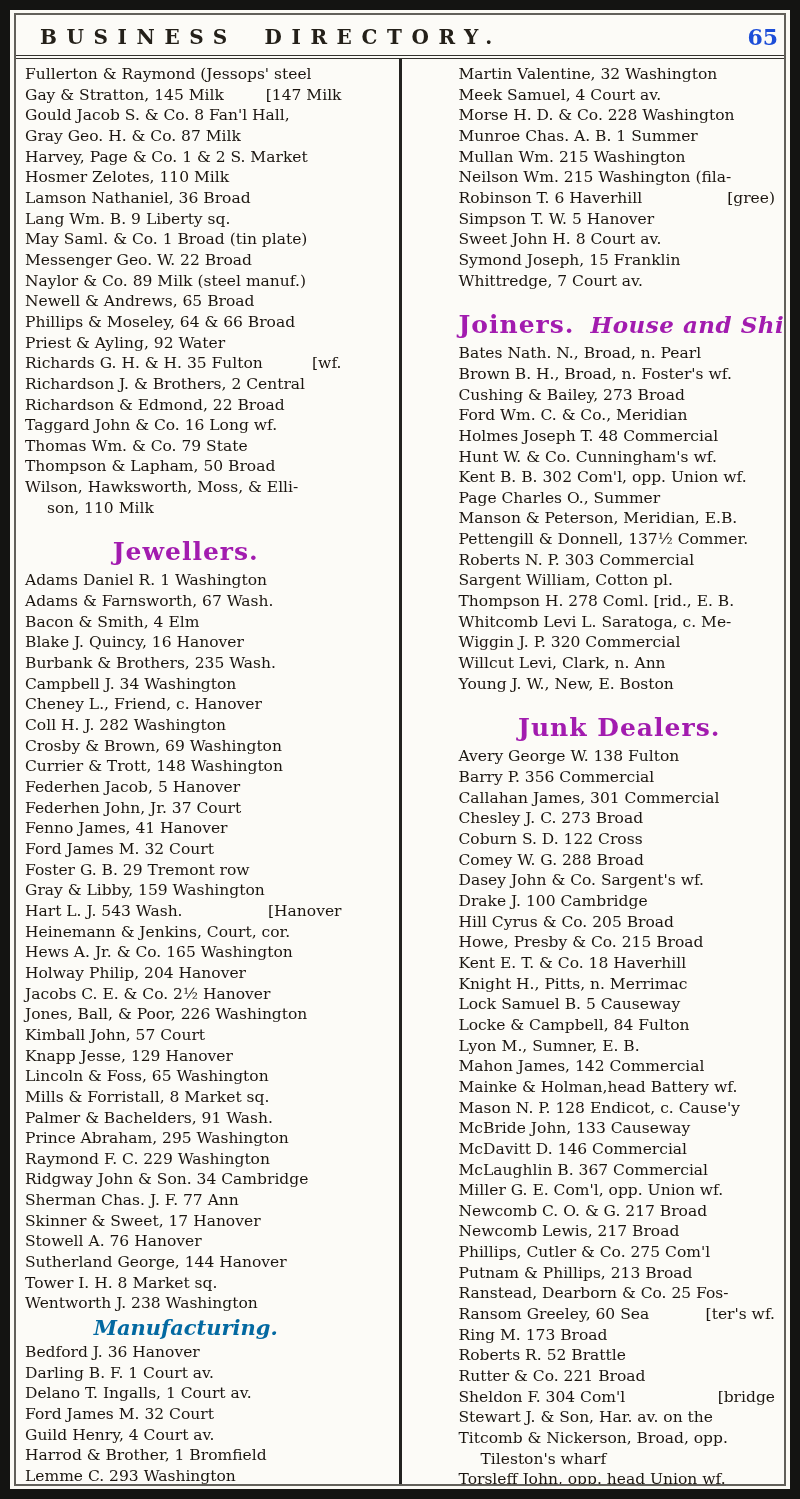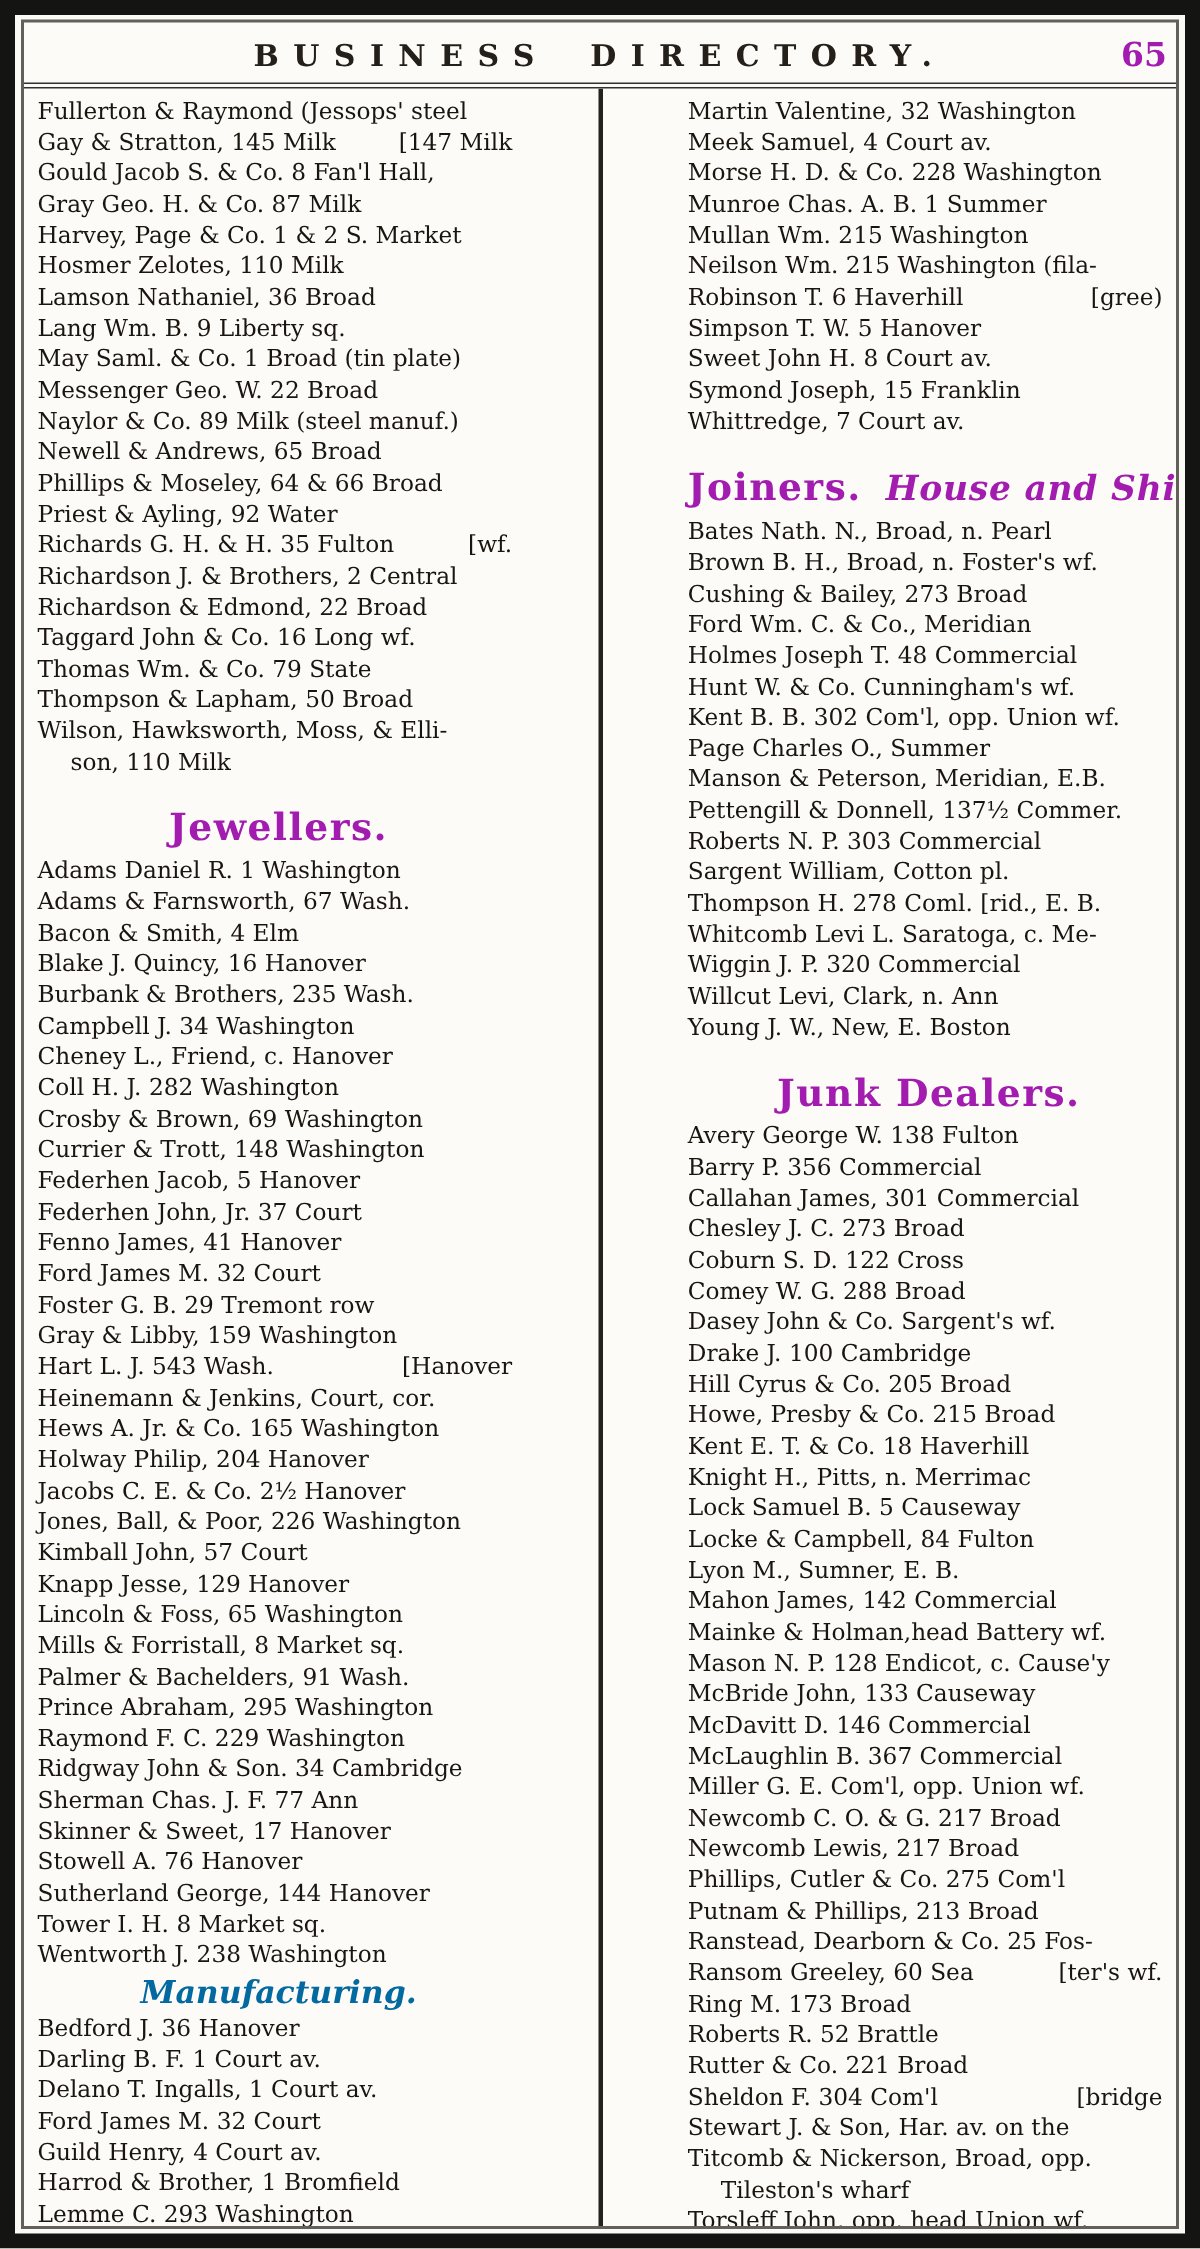--- a/index.html
+++ b/index.html
@@ -17,30 +17,29 @@
     height: 100%; box-sizing: border-box;
     border: 2px solid #62605a;
     background: #fcfbf7;
     display: flex; flex-direction: column;
     overflow: hidden;
   }
   .header {
     position: relative;
     padding: 10px 24px 6px;
     border-bottom: 4px double #34322e;
-    text-align: center;
     flex: 0 0 auto;
   }
   .title {
     font-size: 20px; font-weight: bold; color: #242019;
     letter-spacing: 0.48em; word-spacing: 0.55em;
   }
   .page-num {
     position: absolute; right: 6px; top: 9px;
-    font-size: 22px; font-weight: bold; color: #a21caf;
+    font-size: 22px; font-weight: bold; color: #1d4ed8;
   }
   .columns { flex: 1 1 auto; display: flex; overflow: hidden; gap: 48px; }
   .column {
     width: 50%; box-sizing: border-box;
     padding: 5px 4px 0 9px;
     overflow: hidden;
   }
   .col-divider { width: 3px; background: #232220; flex: 0 0 auto; }
   .entry {
     font-size: 15.5px; line-height: 20.65px;

